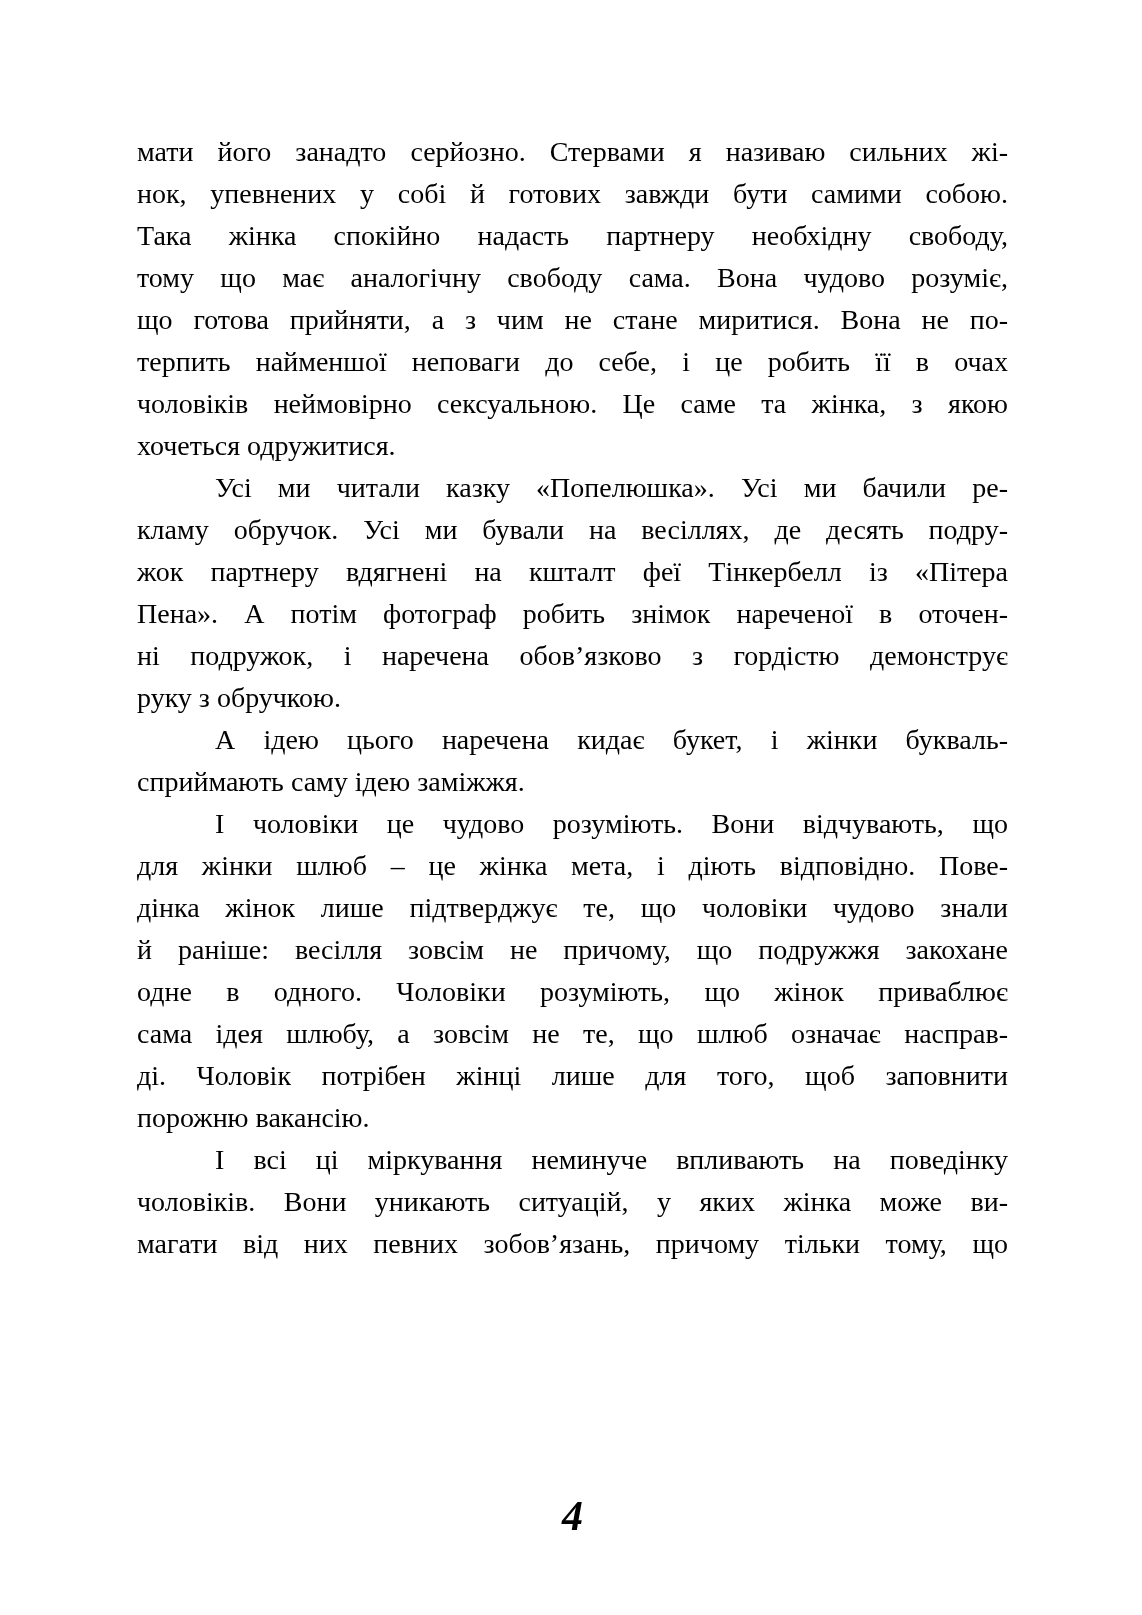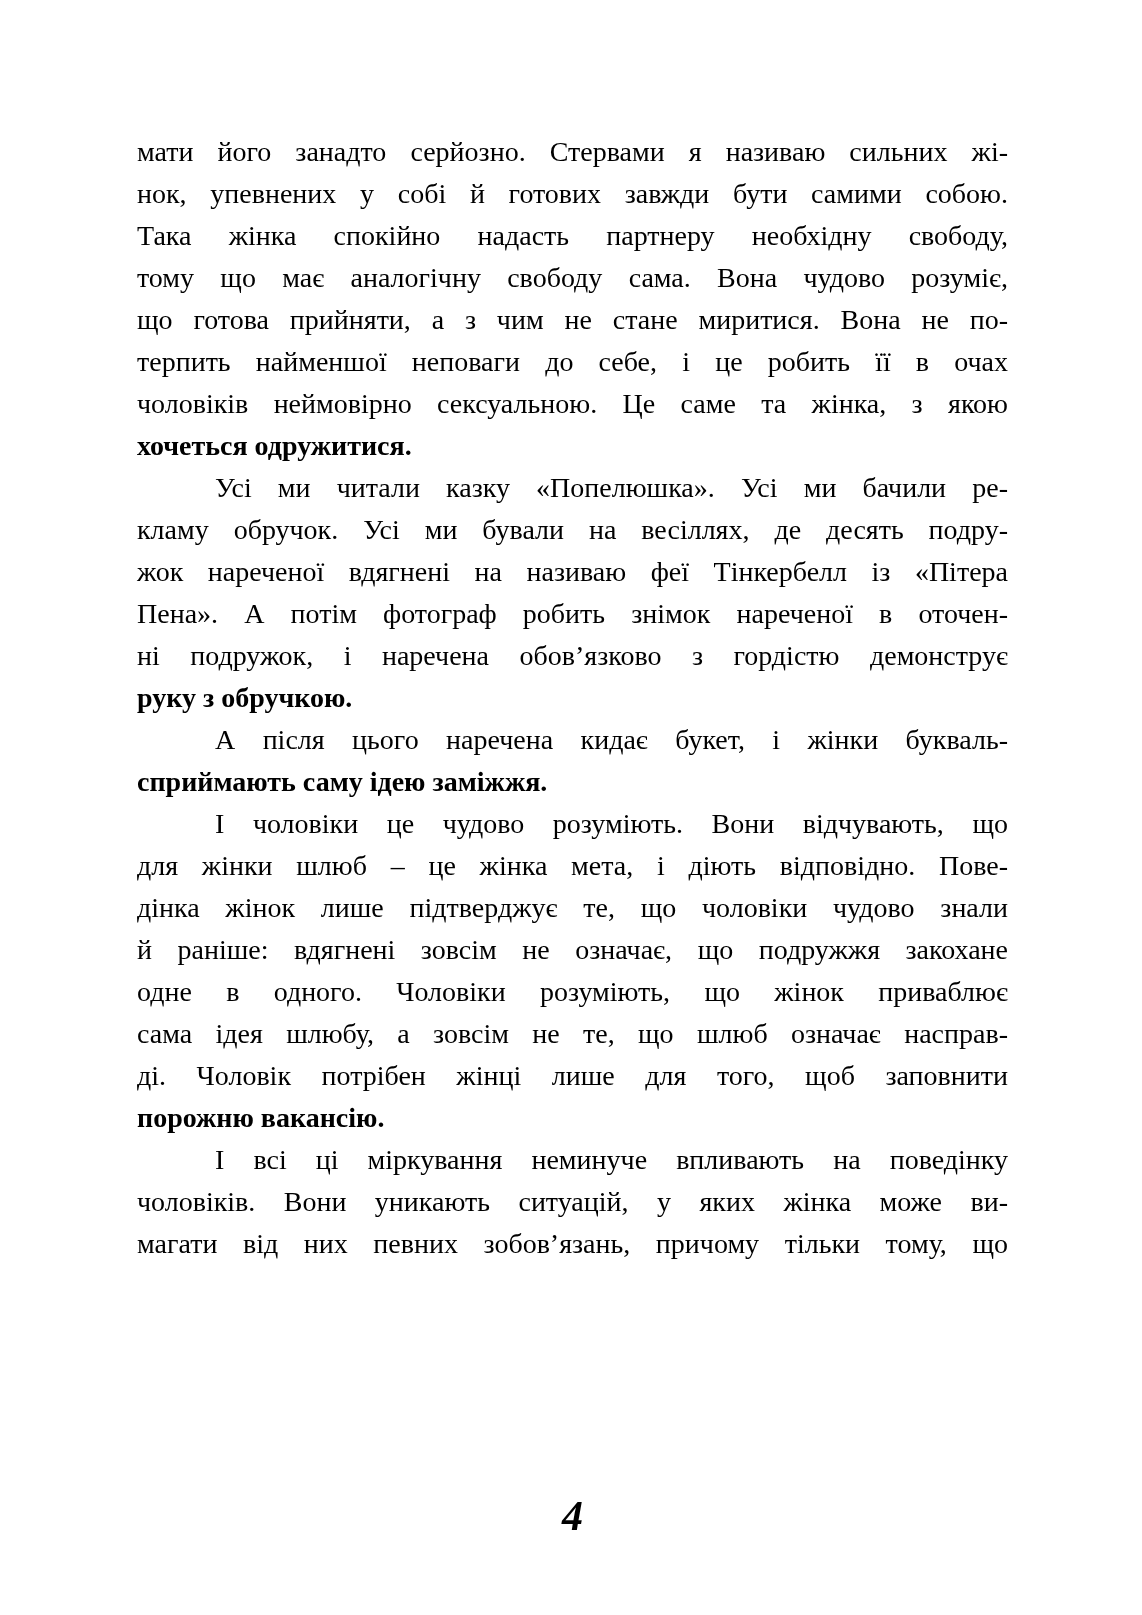--- a/index.html
+++ b/index.html
@@ -29,21 +29,20 @@
   .paragraph + .paragraph {
   }
   .text-line {
     text-align: justify;
     text-align-last: justify;
     white-space: normal;
   }
   .text-line.line-last-left {
     text-align: center;
     text-align-last: left;
-    font-weight: bold;
   }
   .text-line.line-indent {
     text-indent: 78px;
   }
   .folio {
     position: absolute;
     left: 137px;
     top: 1492px;
     width: 871px;
     text-align: center;
@@ -63,34 +62,34 @@
       <div class="text-line">Така жінка спокійно надасть партнеру необхідну свободу,</div>
       <div class="text-line">тому що має аналогічну свободу сама. Вона чудово розуміє,</div>
       <div class="text-line">що готова прийняти, а з чим не стане миритися. Вона не по-</div>
       <div class="text-line">терпить найменшої неповаги до себе, і це робить її в очах</div>
       <div class="text-line">чоловіків неймовірно сексуальною. Це саме та жінка, з якою</div>
       <div class="text-line line-last-left">хочеться одружитися.</div>
     </div>
     <div class="paragraph">
       <div class="text-line line-indent">Усі ми читали казку «Попелюшка». Усі ми бачили ре-</div>
       <div class="text-line">кламу обручок. Усі ми бували на весіллях, де десять подру-</div>
-      <div class="text-line">жок нареченої вдягнені на називаю феї Тінкербелл із «Пітера</div>
+      <div class="text-line">жок партнеру вдягнені на кшталт феї Тінкербелл із «Пітера</div>
       <div class="text-line">Пена». А потім фотограф робить знімок нареченої в оточен-</div>
       <div class="text-line">ні подружок, і наречена обов’язково з гордістю демонструє</div>
       <div class="text-line line-last-left">руку з обручкою.</div>
     </div>
     <div class="paragraph">
-      <div class="text-line line-indent">А після цього наречена кидає букет, і жінки букваль-</div>
+      <div class="text-line line-indent">А ідею цього наречена кидає букет, і жінки букваль-</div>
       <div class="text-line line-last-left">сприймають саму ідею заміжжя.</div>
     </div>
     <div class="paragraph">
       <div class="text-line line-indent">І чоловіки це чудово розуміють. Вони відчувають, що</div>
       <div class="text-line">для жінки шлюб – це жінка мета, і діють відповідно. Пове-</div>
       <div class="text-line">дінка жінок лише підтверджує те, що чоловіки чудово знали</div>
-      <div class="text-line">й раніше: вдягнені зовсім не означає, що подружжя закохане</div>
+      <div class="text-line">й раніше: весілля зовсім не причому, що подружжя закохане</div>
       <div class="text-line">одне в одного. Чоловіки розуміють, що жінок приваблює</div>
       <div class="text-line">сама ідея шлюбу, а зовсім не те, що шлюб означає насправ-</div>
       <div class="text-line">ді. Чоловік потрібен жінці лише для того, щоб заповнити</div>
       <div class="text-line line-last-left">порожню вакансію.</div>
     </div>
     <div class="paragraph">
       <div class="text-line line-indent">І всі ці міркування неминуче впливають на поведінку</div>
       <div class="text-line">чоловіків. Вони уникають ситуацій, у яких жінка може ви-</div>
       <div class="text-line">магати від них певних зобов’язань, причому тільки тому, що</div>
     </div>

